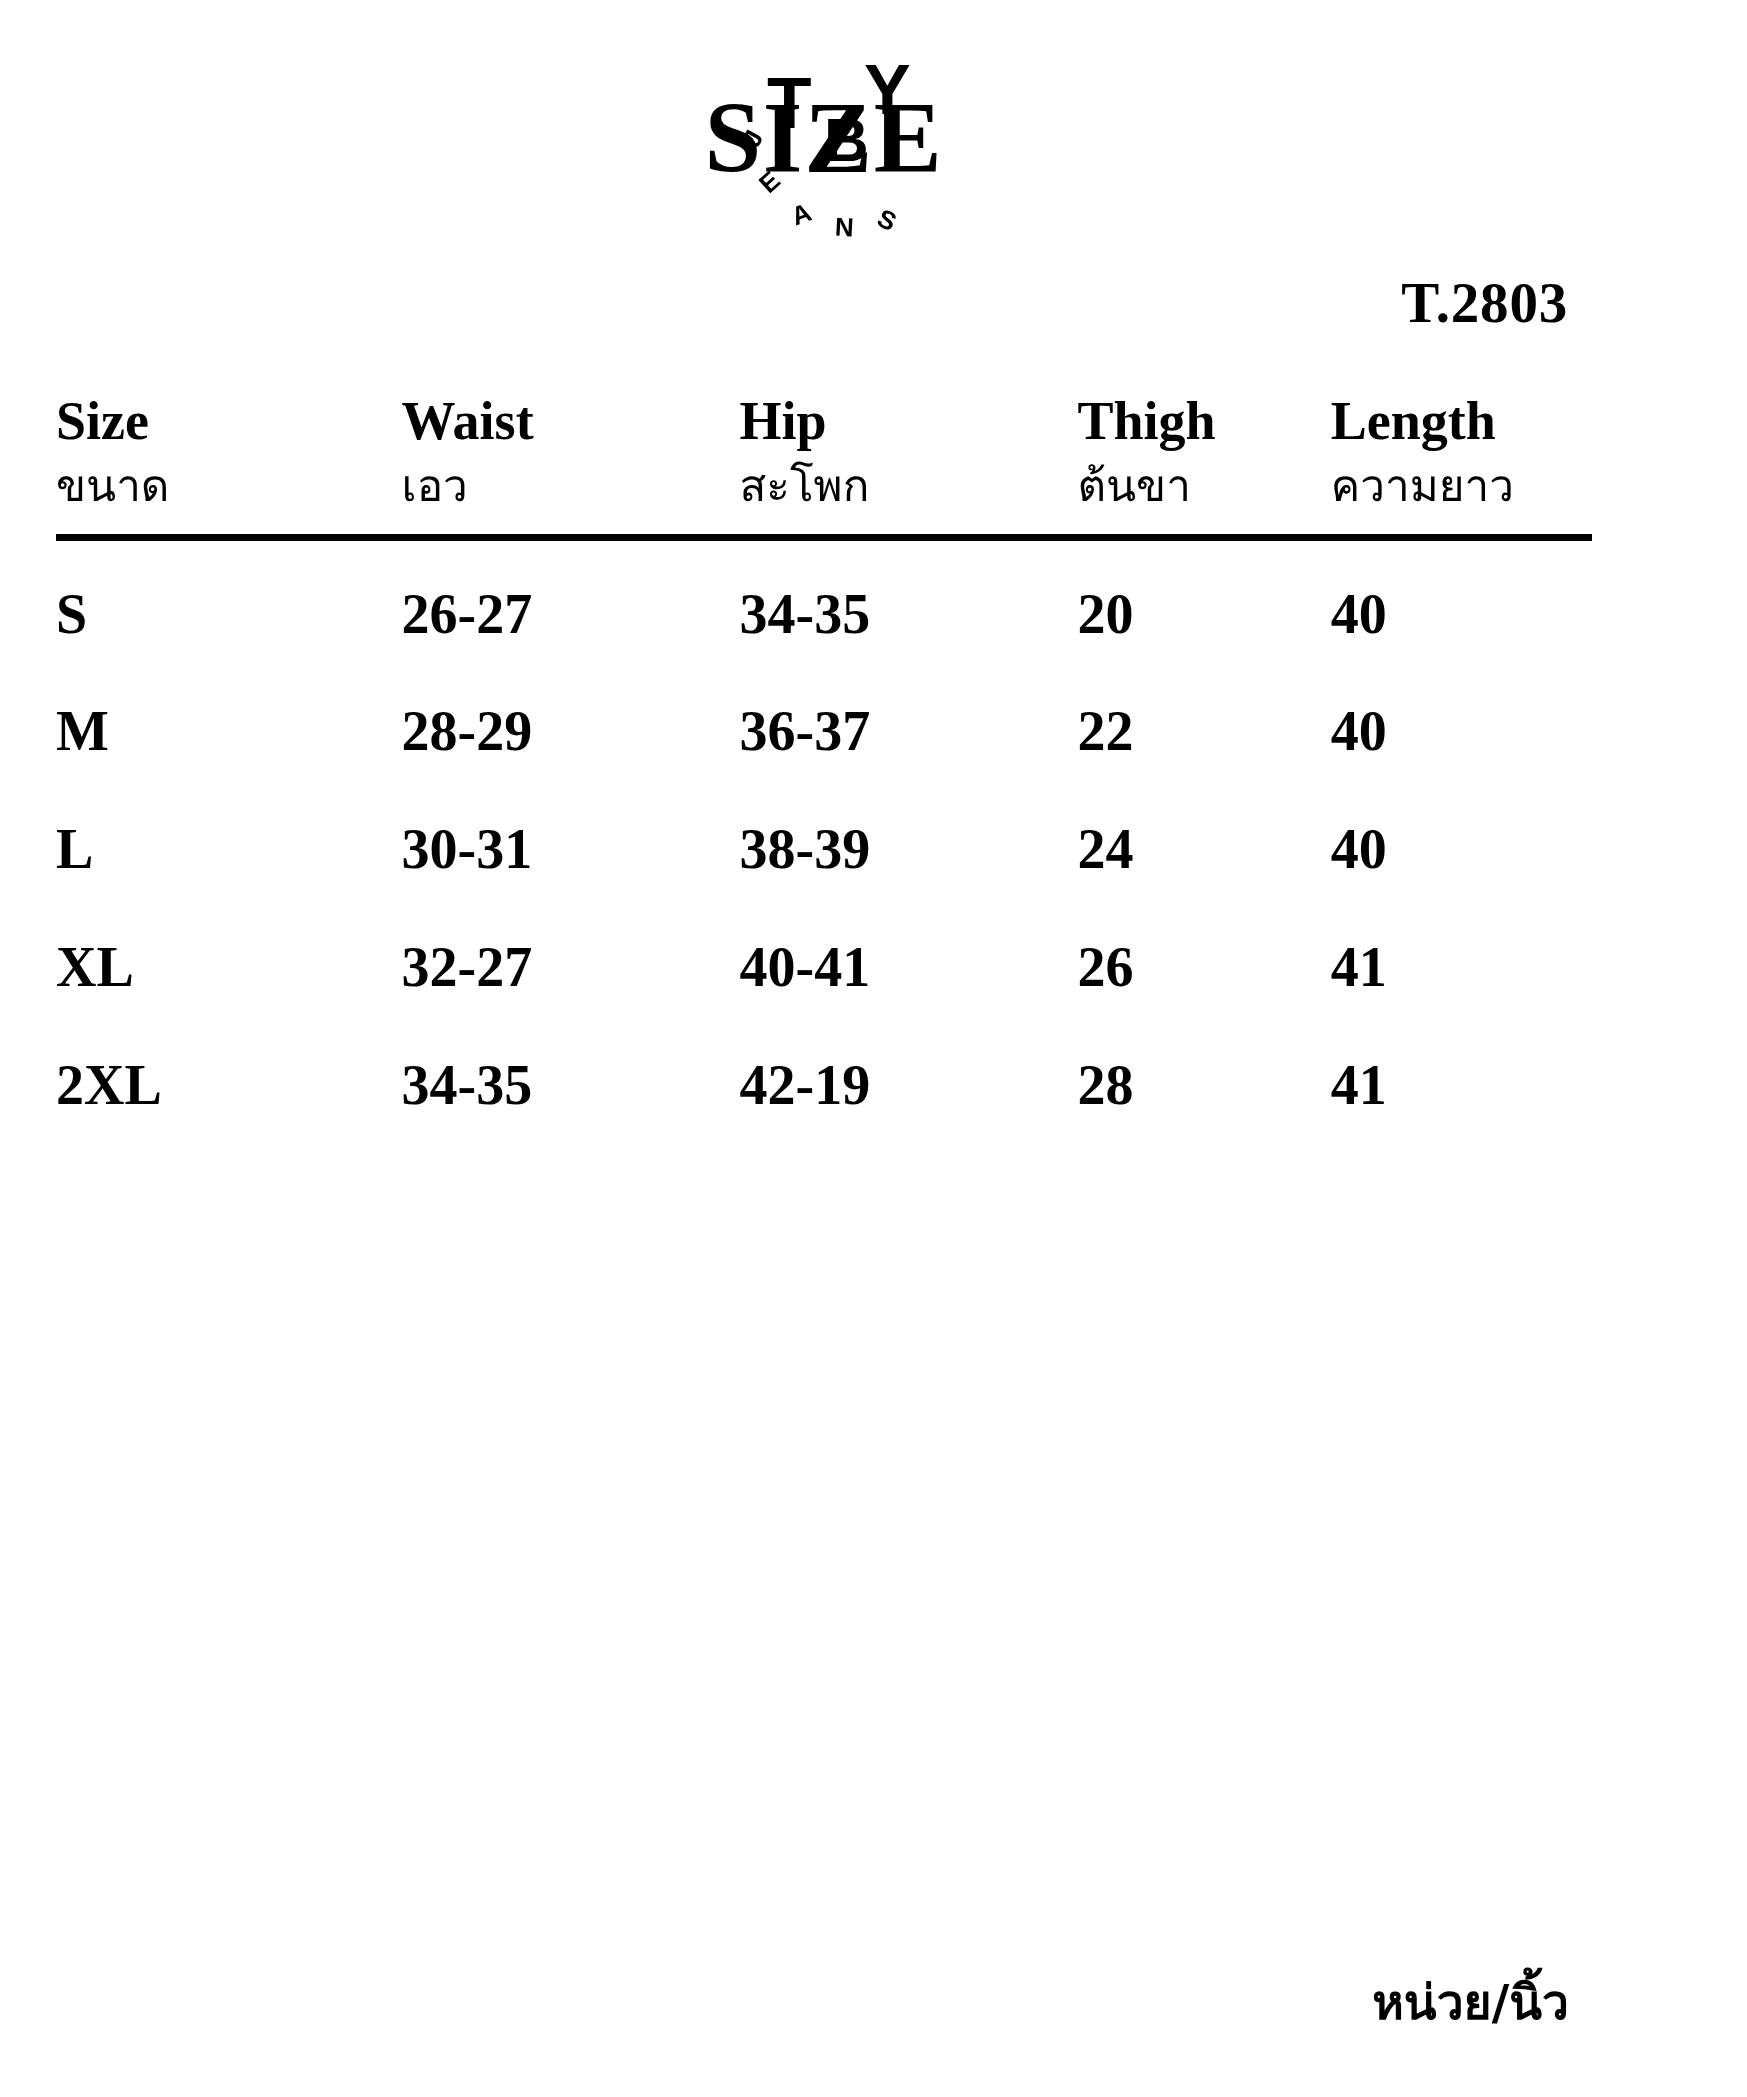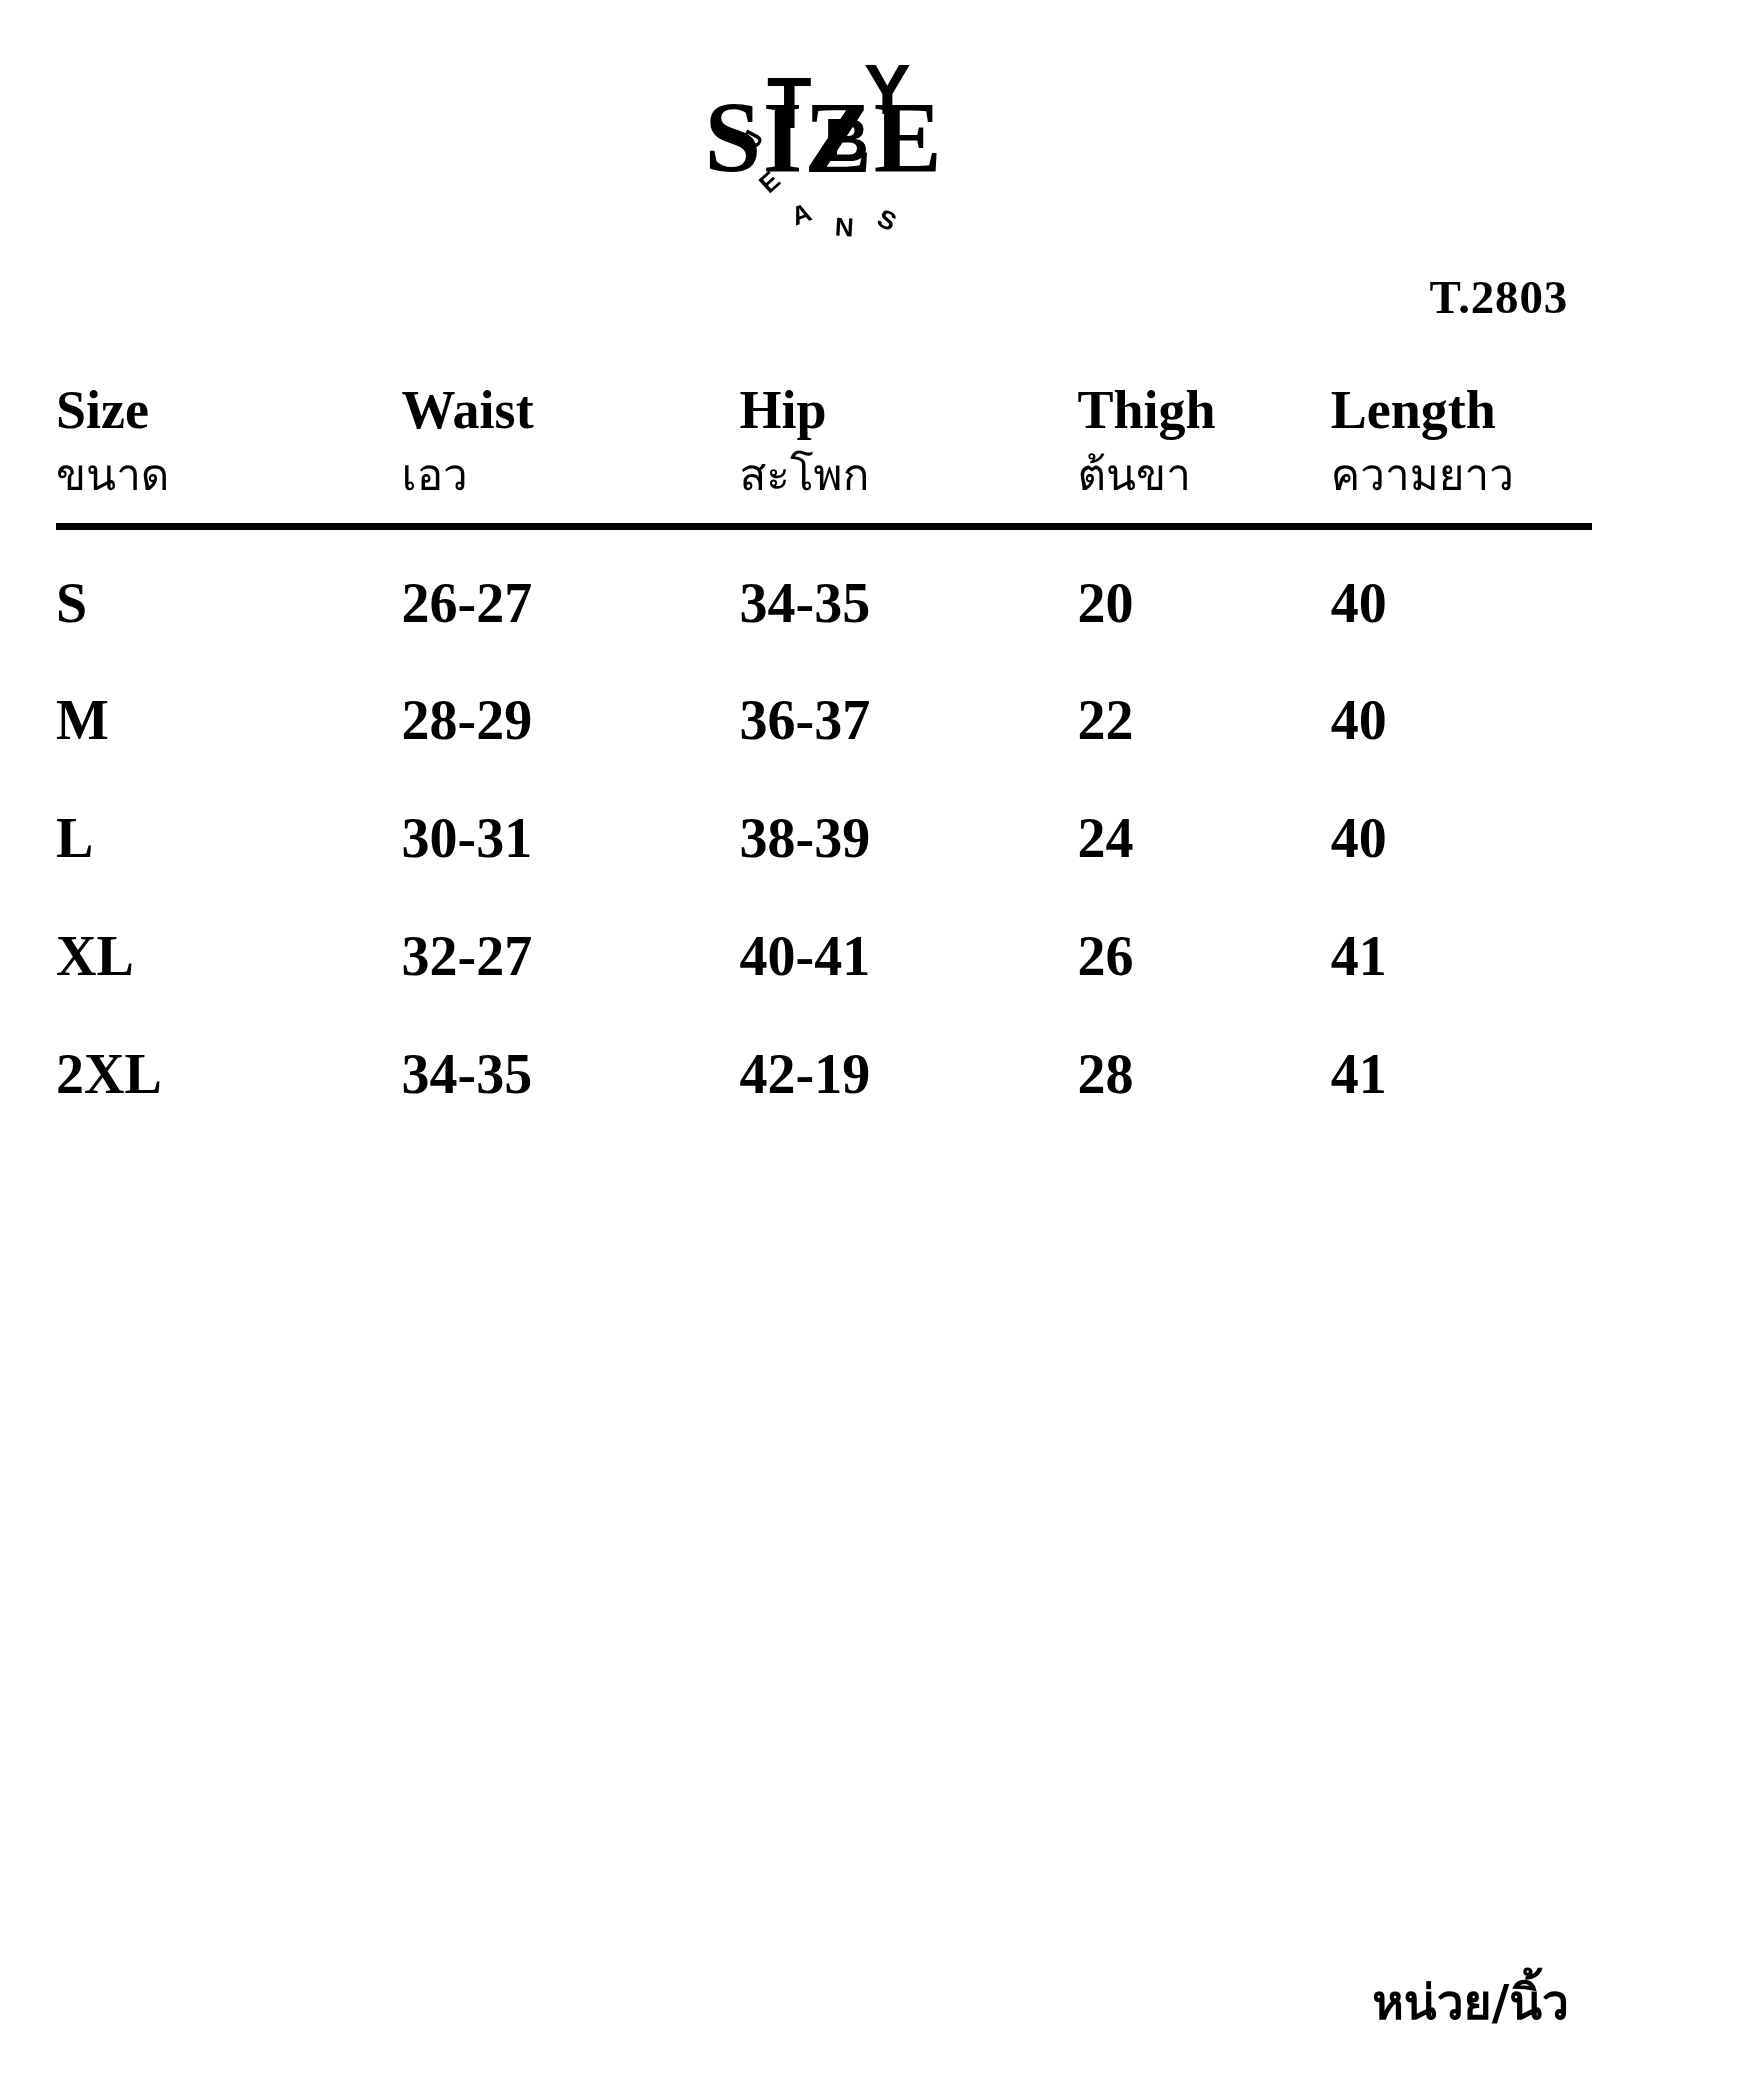--- a/index.html
+++ b/index.html
@@ -76,21 +76,21 @@
   }
   .lg-j { left: 41px;  top: 87px; transform: rotate(-62deg); }
   .lg-e { left: 56px;  top: 131px; transform: rotate(-42deg); }
   .lg-a { left: 87px; top: 163px; transform: rotate(-20deg); }
   .lg-n { left: 130px; top: 176px; transform: rotate(3deg); }
   .lg-s { left: 173px; top: 169px; transform: rotate(26deg); }
 
   
   .model-code {
     text-align: right;
-    font-size: 47px;
+    font-size: 57px;
     font-weight: 700;
     padding-right: 24px;
     margin-top: 8px;
     letter-spacing: 0.8px;
   }
 
   
   table.size-table {
     width: 100%;
     border-collapse: collapse;

